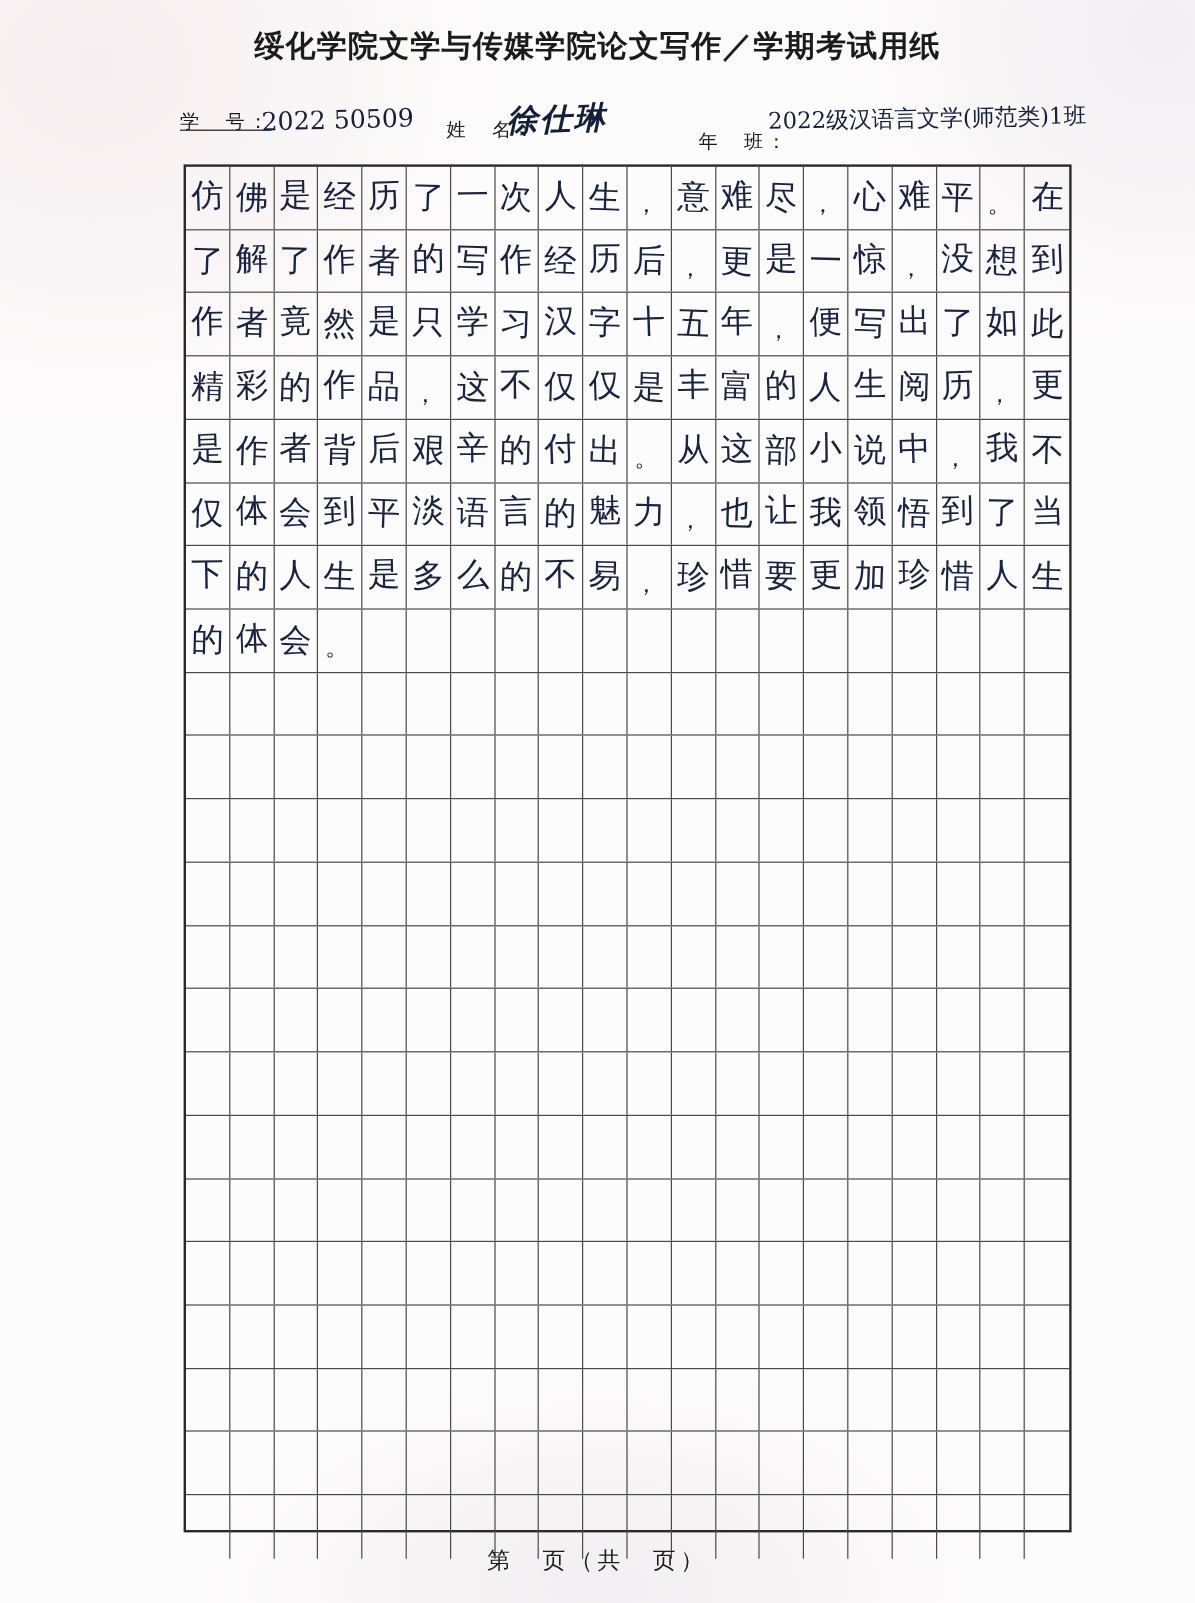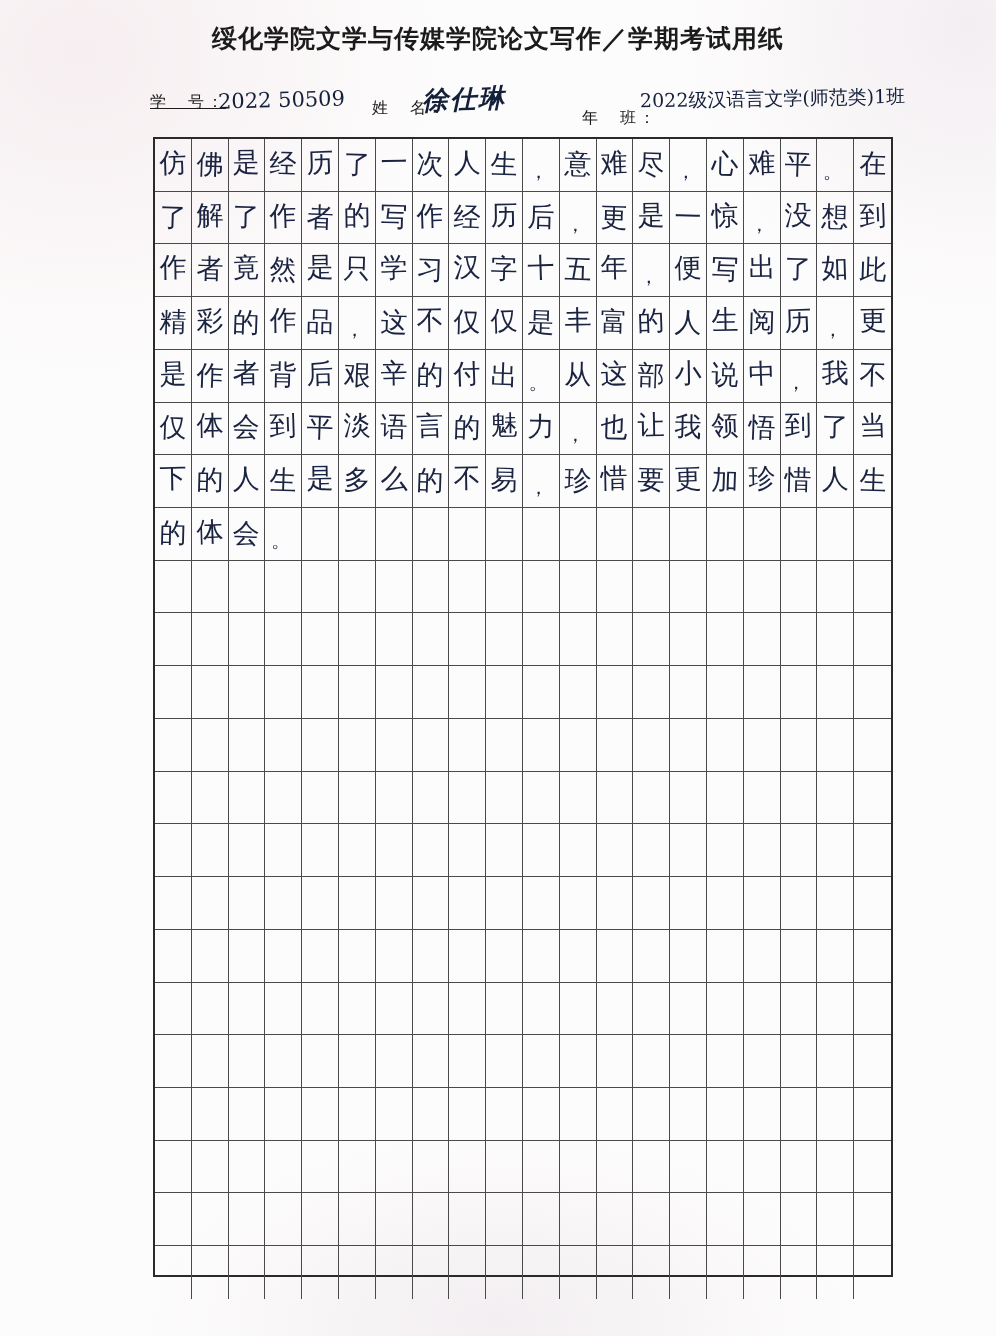--- a/index.html
+++ b/index.html
@@ -941,13 +941,14 @@
         <div class="cell"></div>
         <div class="cell"></div>
         <div class="cell"></div>
         <div class="cell"></div>
         <div class="cell"></div>
         <div class="cell"></div>
         <div class="cell"></div>
       </div>
     </div>
 
+  <div class="footer">第　页（共　页）</div>
 </div>
 
 </body></html>

